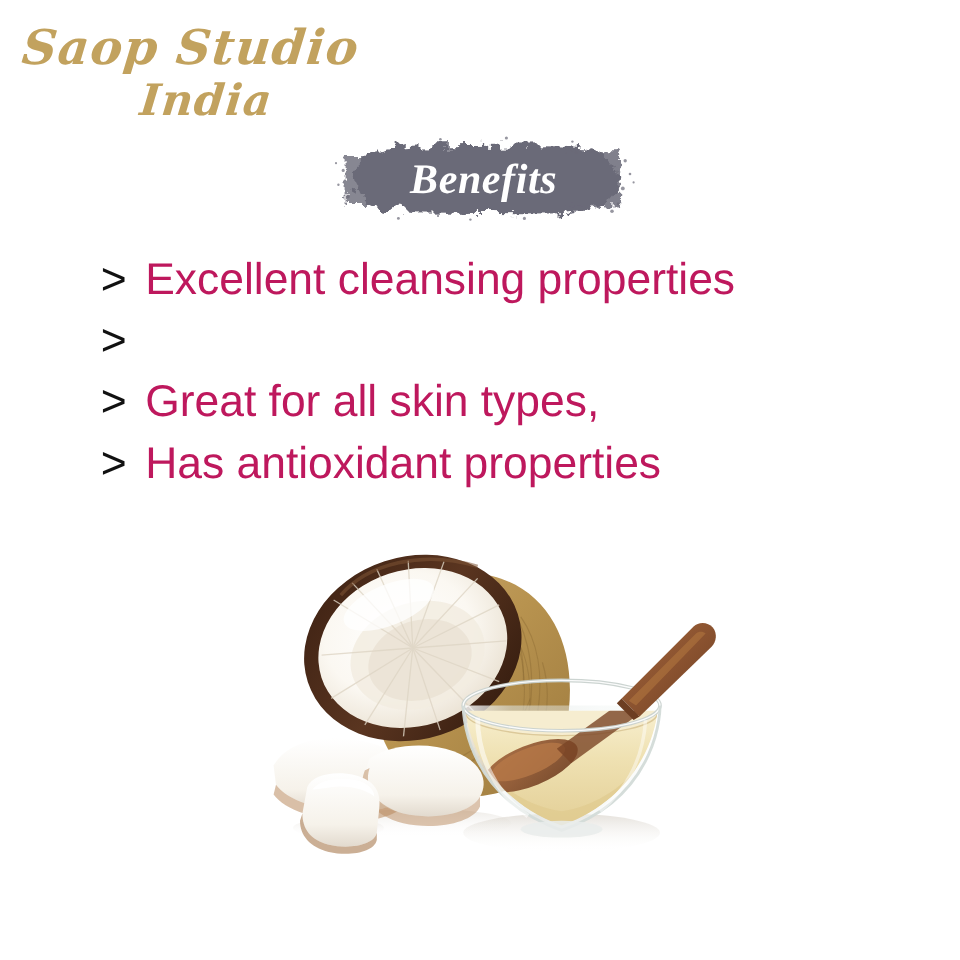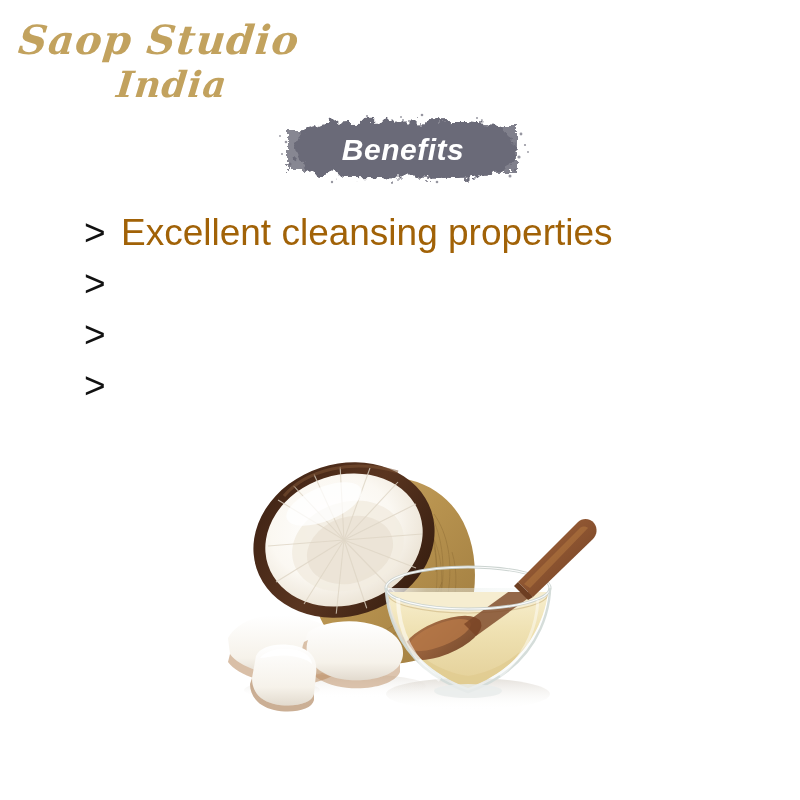--- a/index.html
+++ b/index.html
@@ -65,24 +65,24 @@
   }
   #benefits-title {
     position: absolute;
     left: 0;
     top: 0;
     width: 100%;
     height: 100%;
     display: flex;
     align-items: center;
     justify-content: center;
-    font-family: Liberation Sans, sans-serif;
+    font-family: Liberation Serif, serif;
     font-style: italic;
     font-weight: bold;
-    font-size: 30px;
+    font-size: 35px;
     color: #ffffff;
     letter-spacing: 0.5px;
     transform: translateY(1px);
   }
 
   
   #benefits-list {
     position: absolute;
     left: 84px;
     top: 214px;
@@ -97,21 +97,21 @@
     font-family: "Liberation Sans", sans-serif;
     font-size: 37px;
     color: #111111;
     width: 37px;
     flex: 0 0 37px;
     line-height: 1;
   }
   .benefit-text {
     font-family: "Liberation Sans", sans-serif;
     font-size: 37px;
-    color: #a16207;
+    color: #be185d;
     line-height: 1;
     white-space: nowrap;
   }
 
   
   #product-photo {
     position: absolute;
     left: 212px;
     top: 442px;
     width: 408px;
@@ -184,23 +184,25 @@
   <div id="benefits-list">
     <div class="benefit-row">
       <span class="benefit-marker">&gt;</span>
       <span class="benefit-text">Excellent cleansing properties</span>
     </div>
     <div class="benefit-row">
       <span class="benefit-marker">&gt;</span>
     </div>
     <div class="benefit-row">
       <span class="benefit-marker">&gt;</span>
+      <span class="benefit-text">Great for all skin types,</span>
     </div>
     <div class="benefit-row">
       <span class="benefit-marker">&gt;</span>
+      <span class="benefit-text">Has antioxidant properties</span>
     </div>
   </div>
 
   <div id="product-photo">
     <svg viewBox="0 0 408 290">
       <defs>
         <radialGradient id="fleshGrad" cx="45%" cy="38%" r="62%">
           <stop offset="0%" stop-color="#ffffff"></stop>
           <stop offset="62%" stop-color="#fbf8f2"></stop>
           <stop offset="100%" stop-color="#ece4d6"></stop>

